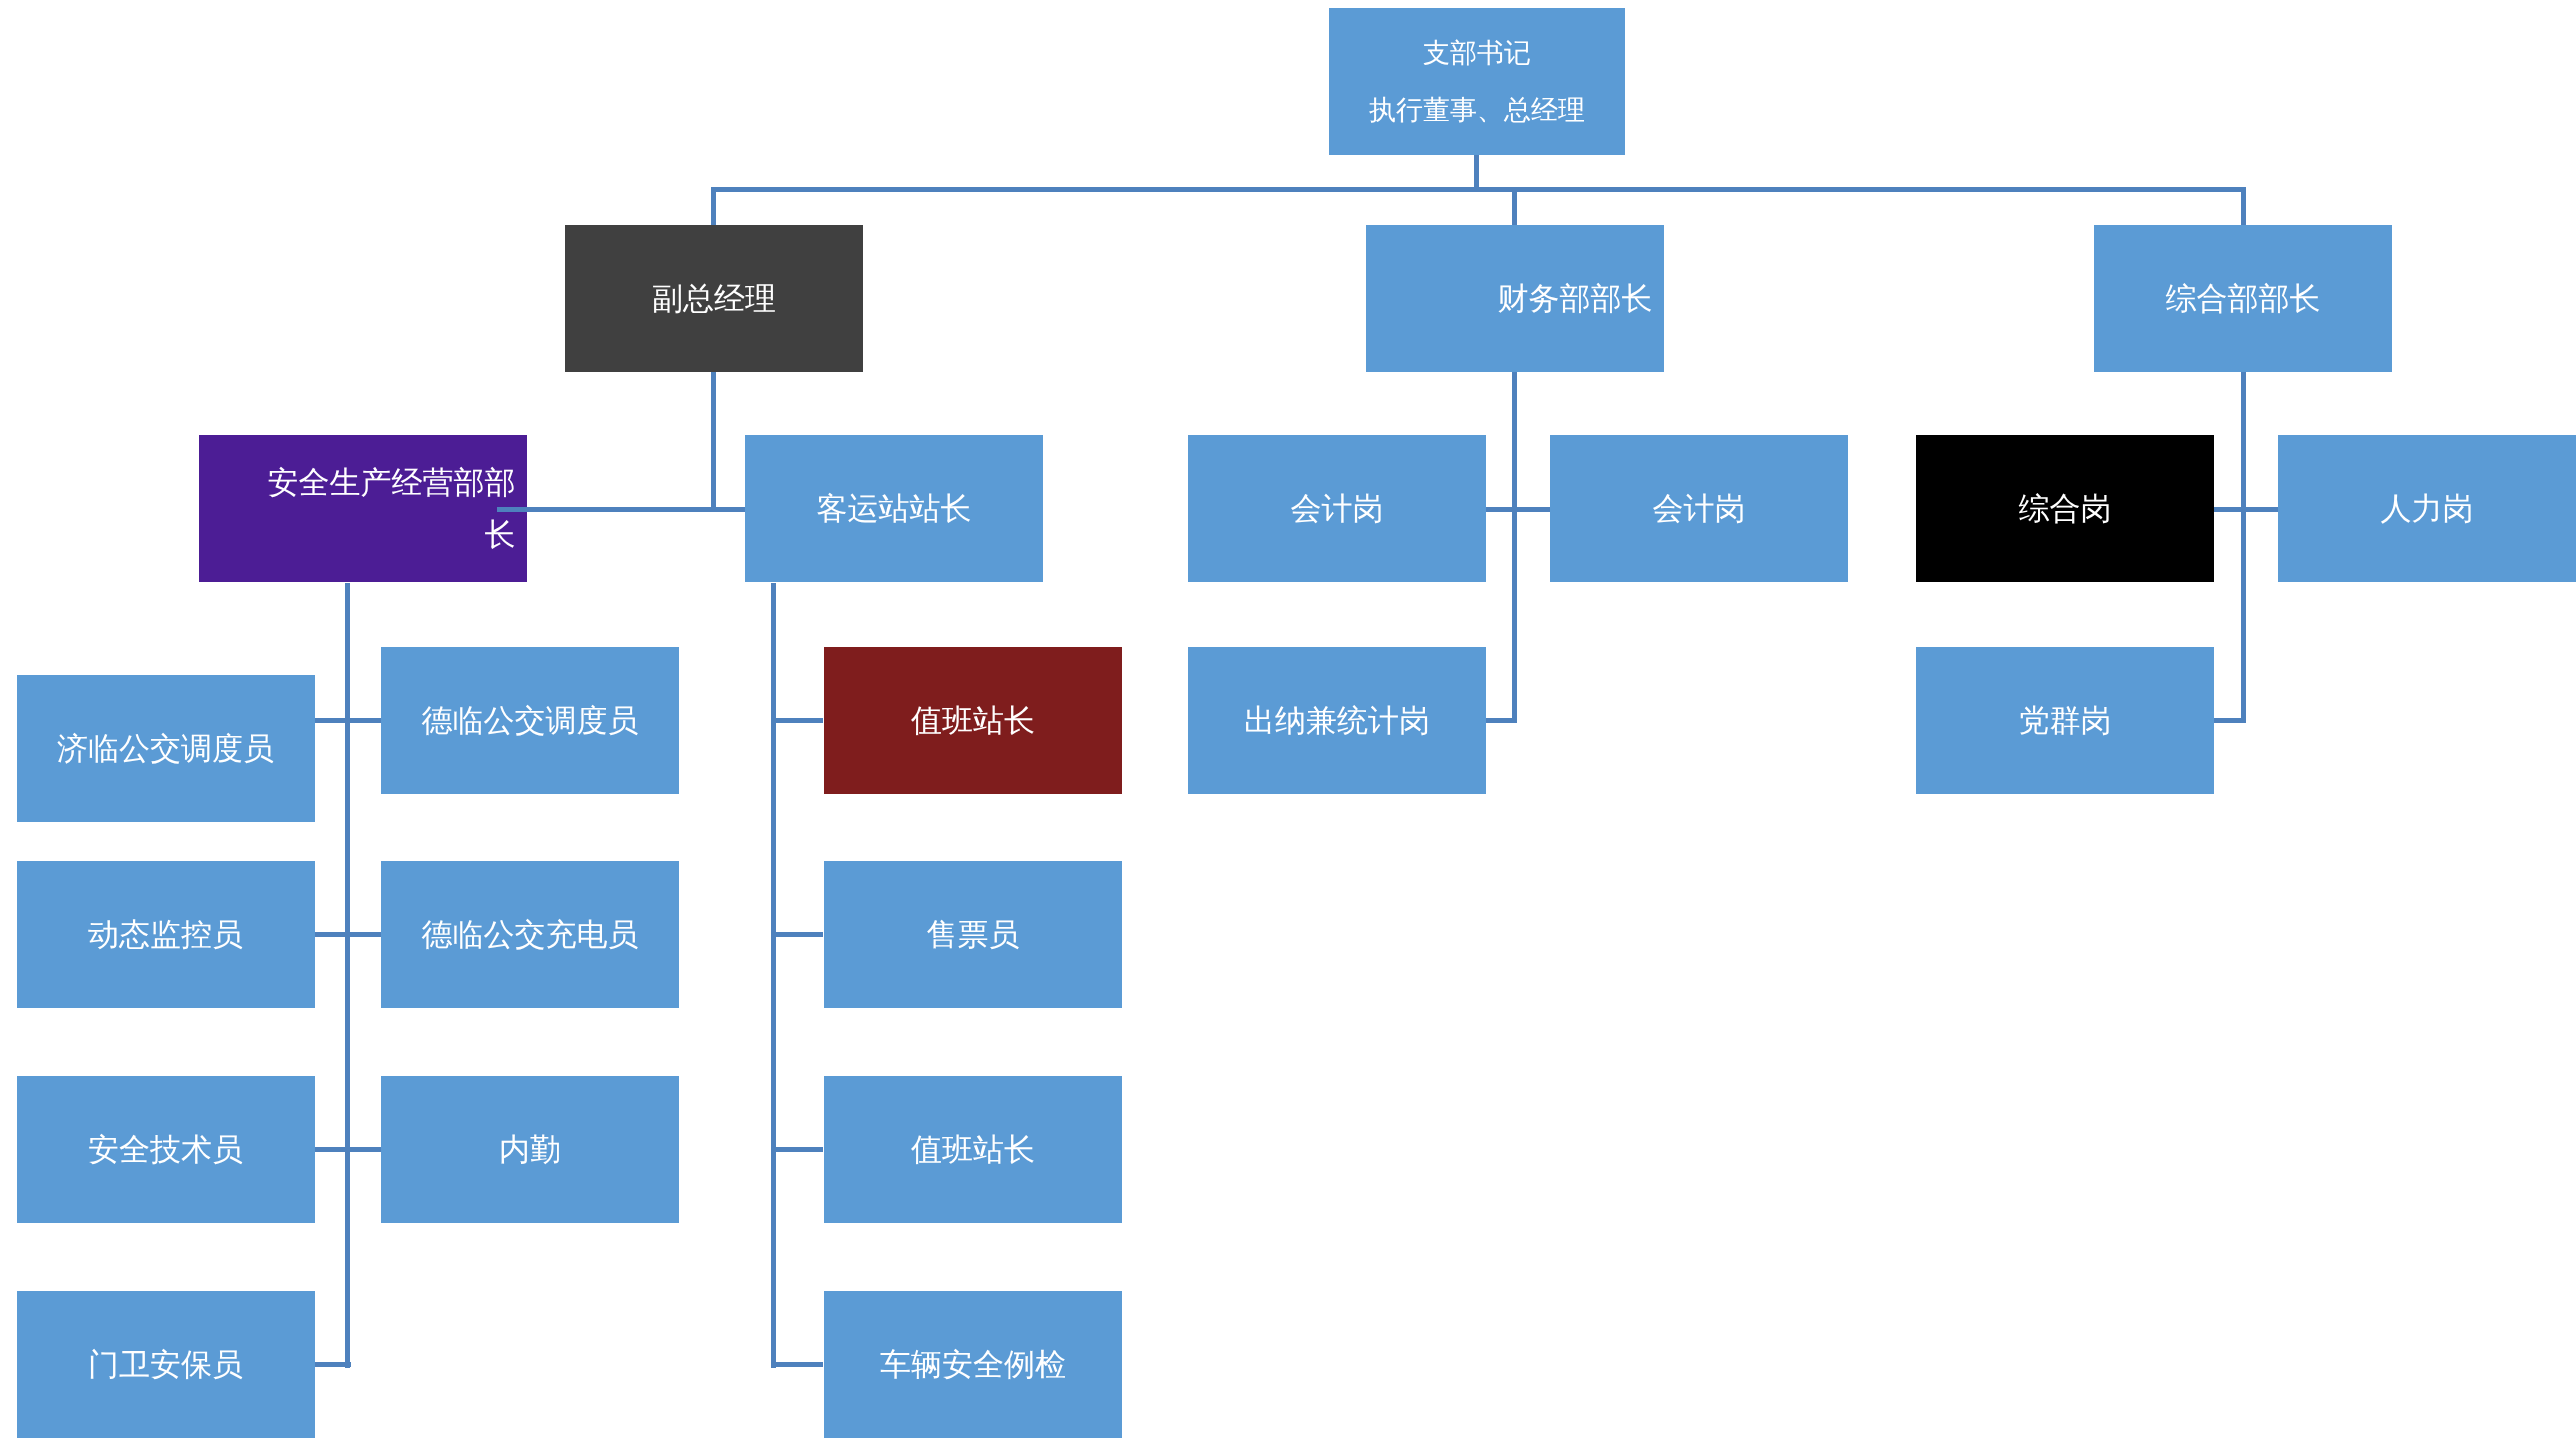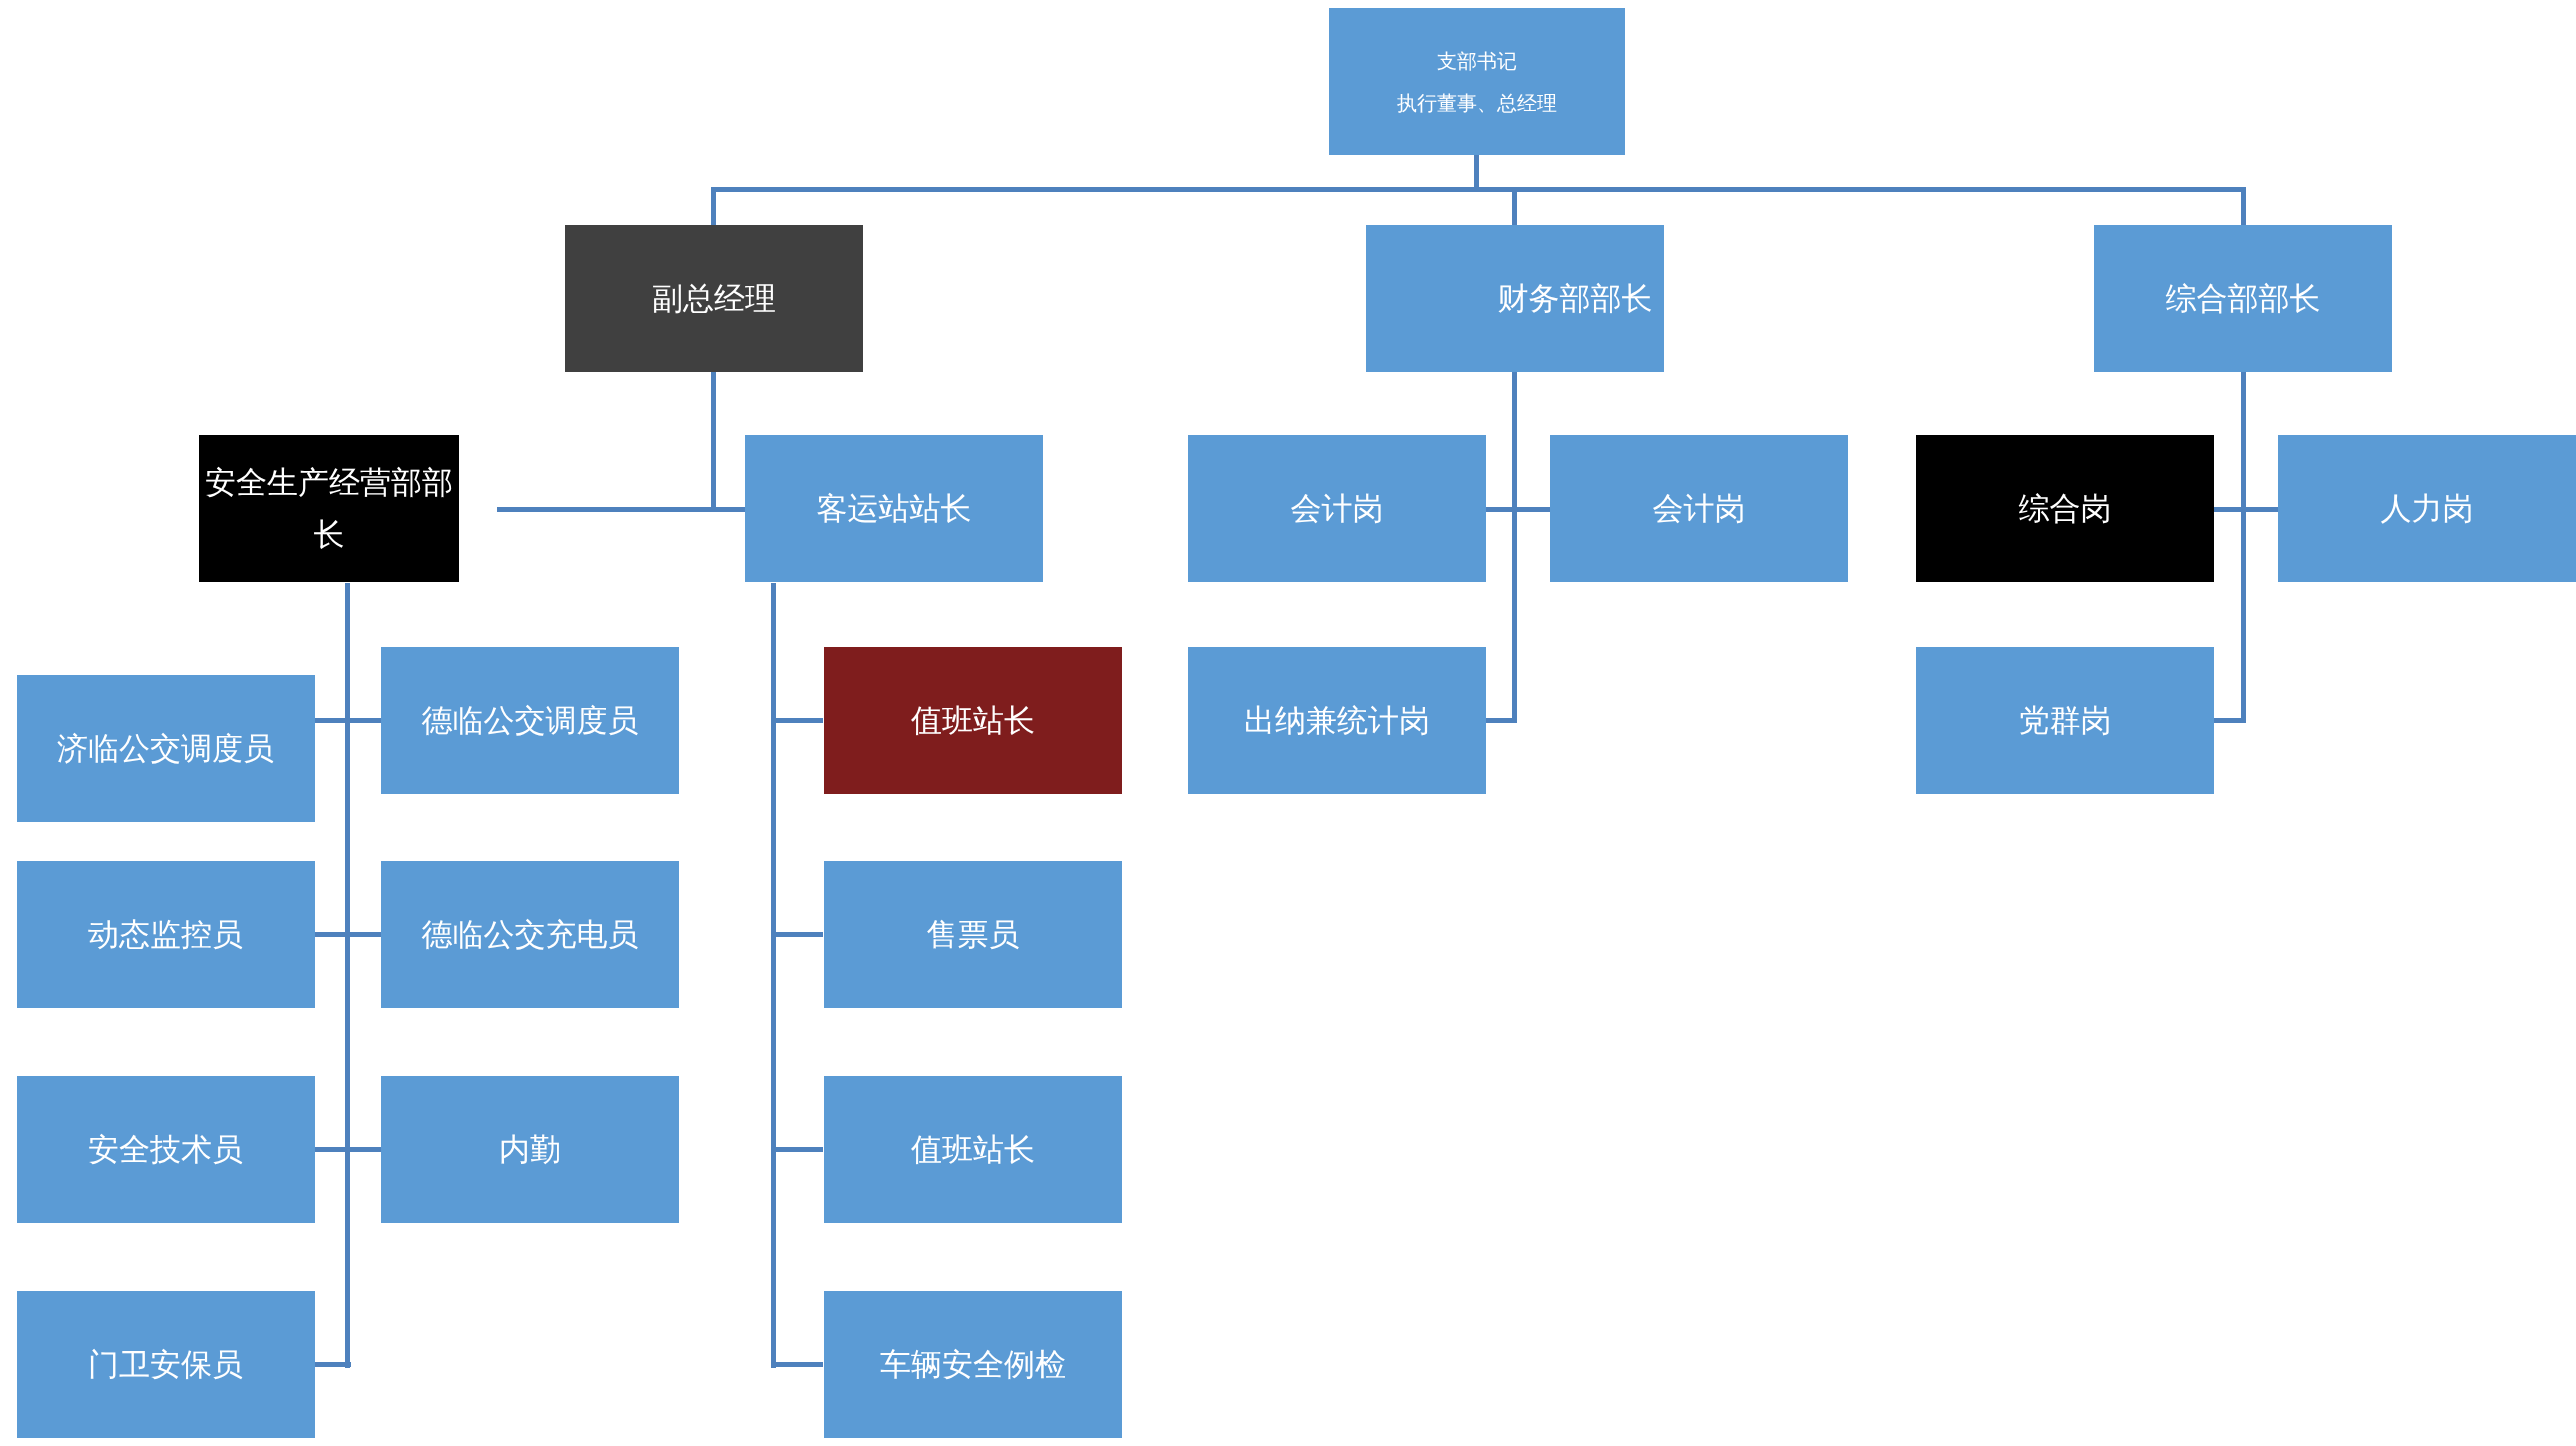--- a/index.html
+++ b/index.html
@@ -34,34 +34,34 @@
   }
   .connector {
     position: absolute;
     background: #4e81bd;
   }
 </style>
 </head>
 <body>
 
 <div class="canvas" id="canvas" style="width: 2576px; height: 1446px; background: rgb(255, 255, 255);">
-    <div class="node" style="left: 1329px; top: 8.3px; width: 296px; height: 147px; background: rgb(91, 155, 213); color: rgb(255, 255, 255); font-size: 20px; line-height: 2.1;">
+    <div class="node" style="left: 1329px; top: 8.3px; width: 296px; height: 147px; background: rgb(91, 155, 213); color: rgb(255, 255, 255); font-size: 27px; line-height: 2.1;">
       <div class="node-line">支部书记</div>
       <div class="node-line">执行董事、总经理</div>
     </div>
     <div class="node" style="left: 565px; top: 225px; width: 298px; height: 147px; background: #404040; color: rgb(255, 255, 255);">
       <div class="node-line">副总经理</div>
     </div>
     <div class="node" style="left: 1366px; top: 225px; width: 298px; height: 147px; background: rgb(91, 155, 213); color: rgb(255, 255, 255); align-items: flex-end;">
       <div class="node-line">财务部部长</div>
     </div>
     <div class="node" style="left: 2094px; top: 225px; width: 298px; height: 147px; background: rgb(91, 155, 213); color: rgb(255, 255, 255);">
       <div class="node-line">综合部部长</div>
     </div>
-    <div class="node" style="left: 199px; top: 435px; width: 260px; height: 147px; background: #000000; color: rgb(255, 255, 255);">
+    <div class="node" style="left: 199px; top: 435px; width: 328px; height: 147px; background: #4c1d95; color: rgb(255, 255, 255); align-items: flex-end;">
       <div class="node-line">安全生产经营部部</div>
       <div class="node-line">长</div>
     </div>
     <div class="node" style="left: 745px; top: 435px; width: 298px; height: 147px; background: rgb(91, 155, 213); color: rgb(255, 255, 255);">
       <div class="node-line">客运站站长</div>
     </div>
     <div class="node" style="left: 1188px; top: 435px; width: 298px; height: 147px; background: rgb(91, 155, 213); color: rgb(255, 255, 255);">
       <div class="node-line">会计岗</div>
     </div>
     <div class="node" style="left: 1550px; top: 435px; width: 298px; height: 147px; background: rgb(91, 155, 213); color: rgb(255, 255, 255);">

